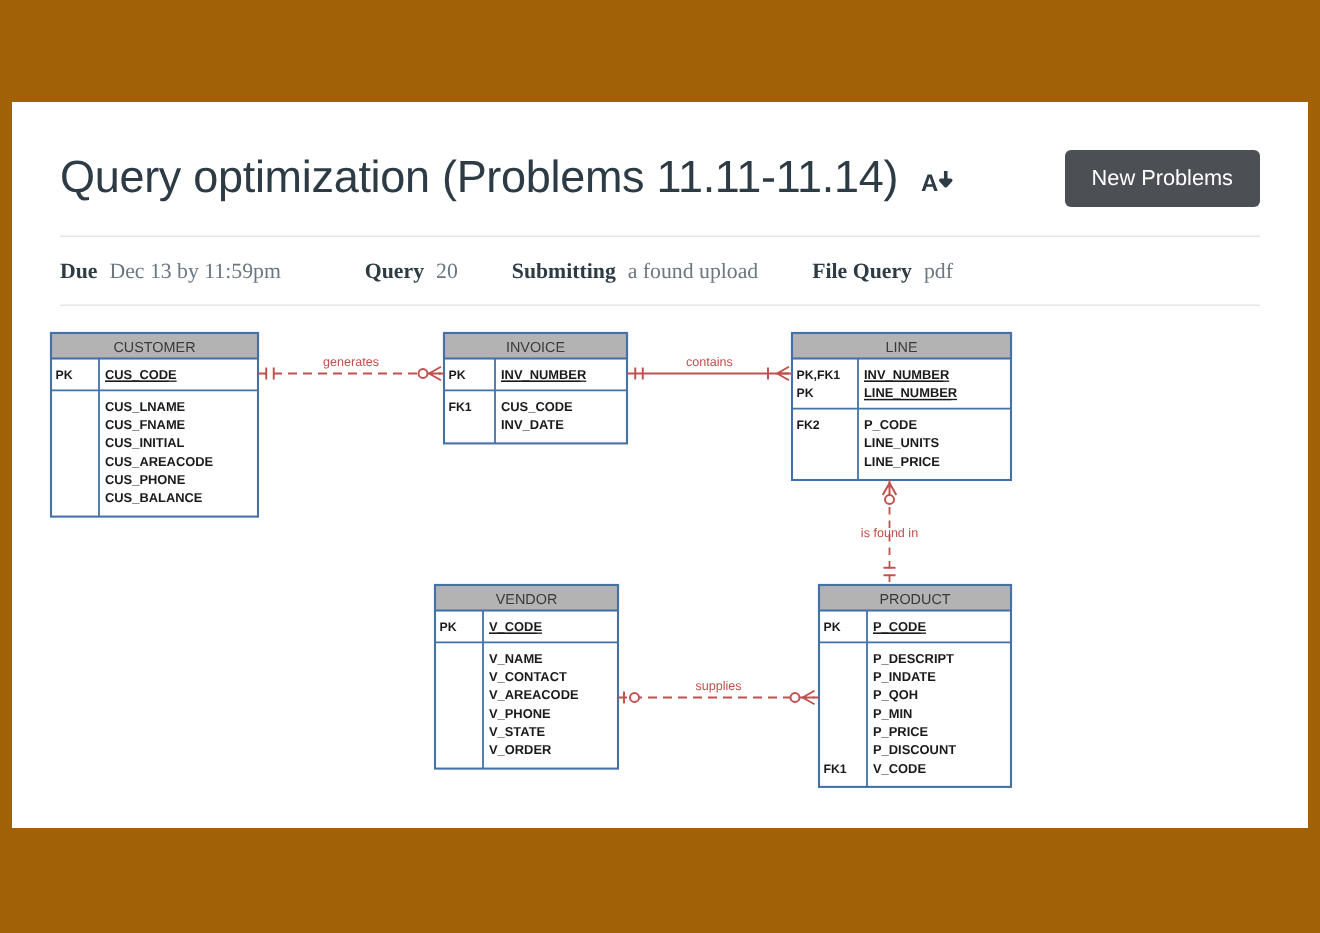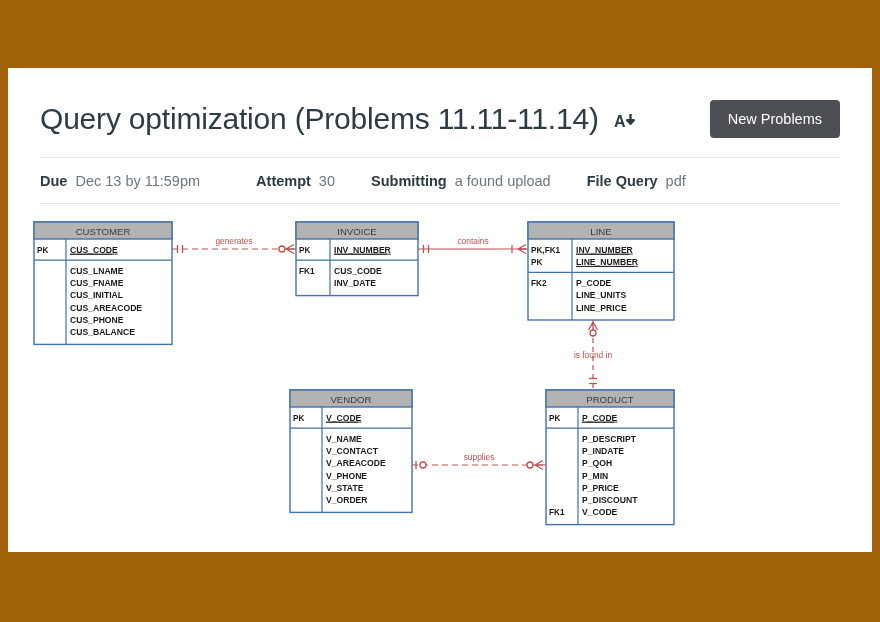--- a/index.html
+++ b/index.html
@@ -69,20 +69,21 @@
   #divider-top { top: 89px; }
   #divider-bottom { top: 135px; }
 
   .meta-row {
     position: absolute;
     left: 32px; top: 96px;
     width: 800px; height: 34px;
     display: flex; align-items: center;
     font-size: 14.5px;
     color: #2d3b45;
+    font-family: Liberation Serif, serif;
   }
   .meta-item { display: flex; align-items: baseline; }
   .meta-label { font-weight: bold; color: #2d3b45; }
   .meta-value { color: #6b7780; margin-left: 8px; text-align: center; }
   .meta-gap-1 { width: 56px; }
   .meta-gap-2 { width: 36px; }
   .meta-gap-3 { width: 36px; }
 
   
   #erd {
@@ -113,22 +114,22 @@
 
     <div class="divider" id="divider-top"></div>
 
     <div class="meta-row">
       <div class="meta-item">
         <span class="meta-label">Due</span>
         <span class="meta-value">Dec 13 by 11:59pm</span>
       </div>
       <div class="meta-gap-1"></div>
       <div class="meta-item">
-        <span class="meta-label">Attempt</span>
-        <span class="meta-value">30</span>
+        <span class="meta-label">Query</span>
+        <span class="meta-value">20</span>
       </div>
       <div class="meta-gap-2"></div>
       <div class="meta-item">
         <span class="meta-label">Submitting</span>
         <span class="meta-value">a found upload</span>
       </div>
       <div class="meta-gap-3"></div>
       <div class="meta-item">
         <span class="meta-label">File Query</span>
         <span class="meta-value">pdf</span>

